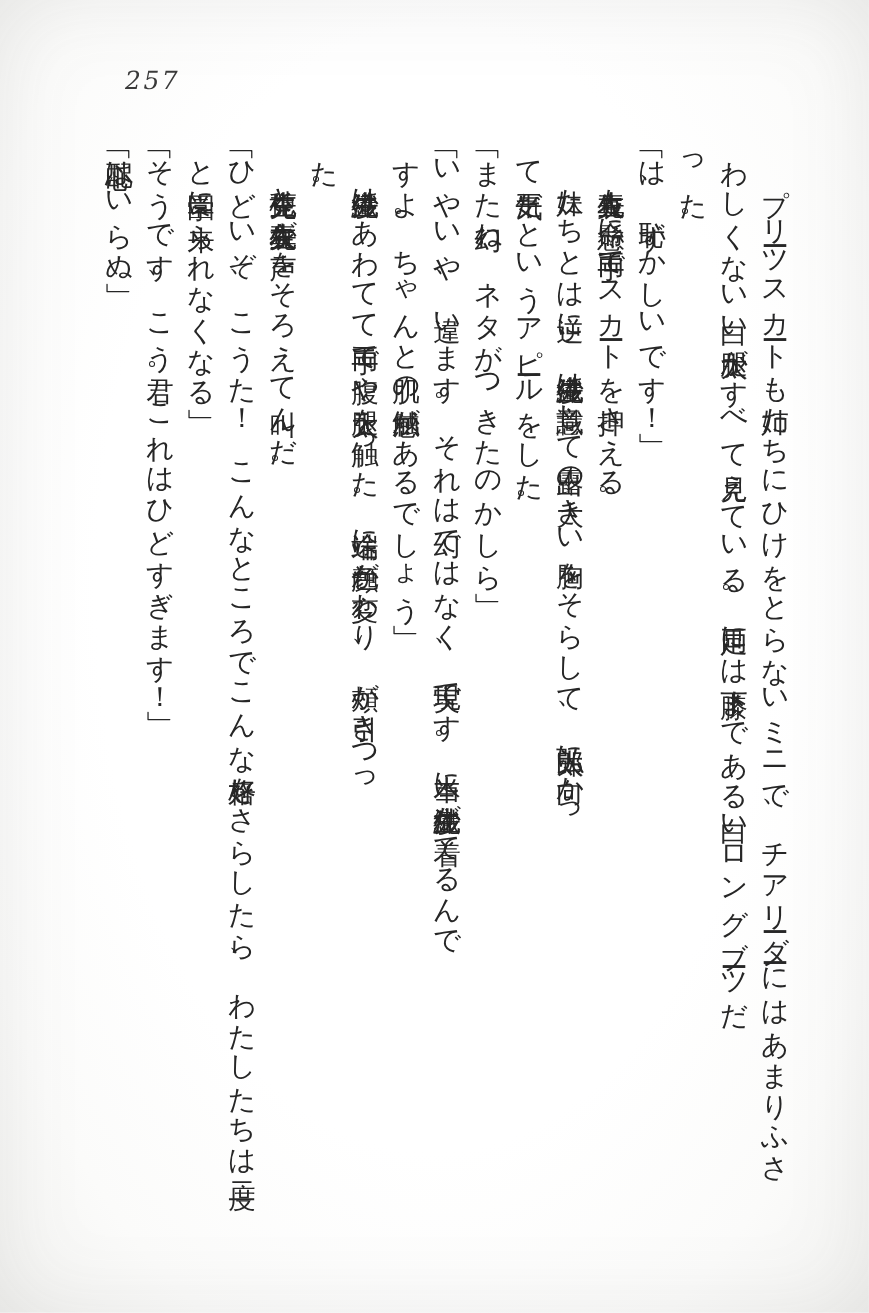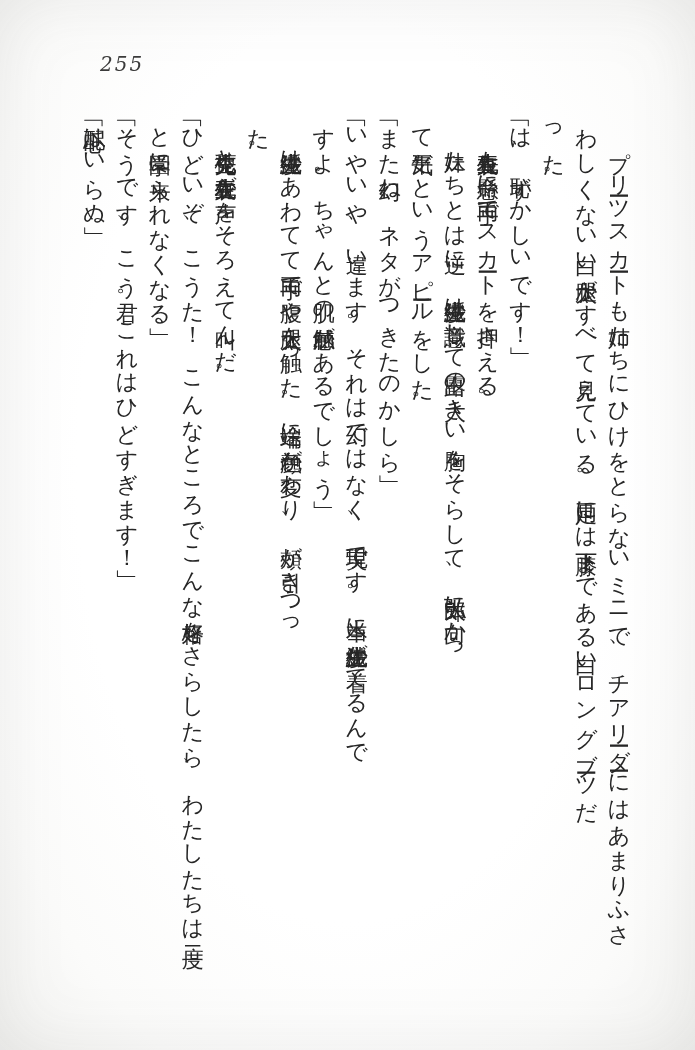--- a/index.html
+++ b/index.html
@@ -48,21 +48,21 @@
     padding: 0;
     white-space: nowrap;
     text-align: left;
   }
 </style>
 </head>
 <body>
 
 <div class="book-page">
 
-  <div class="page-number">255</div>
+  <div class="page-number">257</div>
 
   <div class="text-block">
     <p class="tline">　プリーツスカートも姉たちにひけをとらないミニで、チアリーダーにはあまりふさ</p>
     <p class="tline">わしくない白い太腿がすべて見えている。両足には膝下まである白いロングブーツだ</p>
     <p class="tline">った。</p>
     <p class="tline">「は、恥ずかしいです！」</p>
     <p class="tline">　真衣先生も懸命に両手でスカートを押さえる。</p>
     <p class="tline">　妹たちとは逆に、沙織先生は意識して露出の大きい胸をそらして、弘太郎に向かっ</p>
     <p class="tline">て平気だというアピールをした。</p>
     <p class="tline">「また幻ね。ネタがつきたのかしら」</p>

